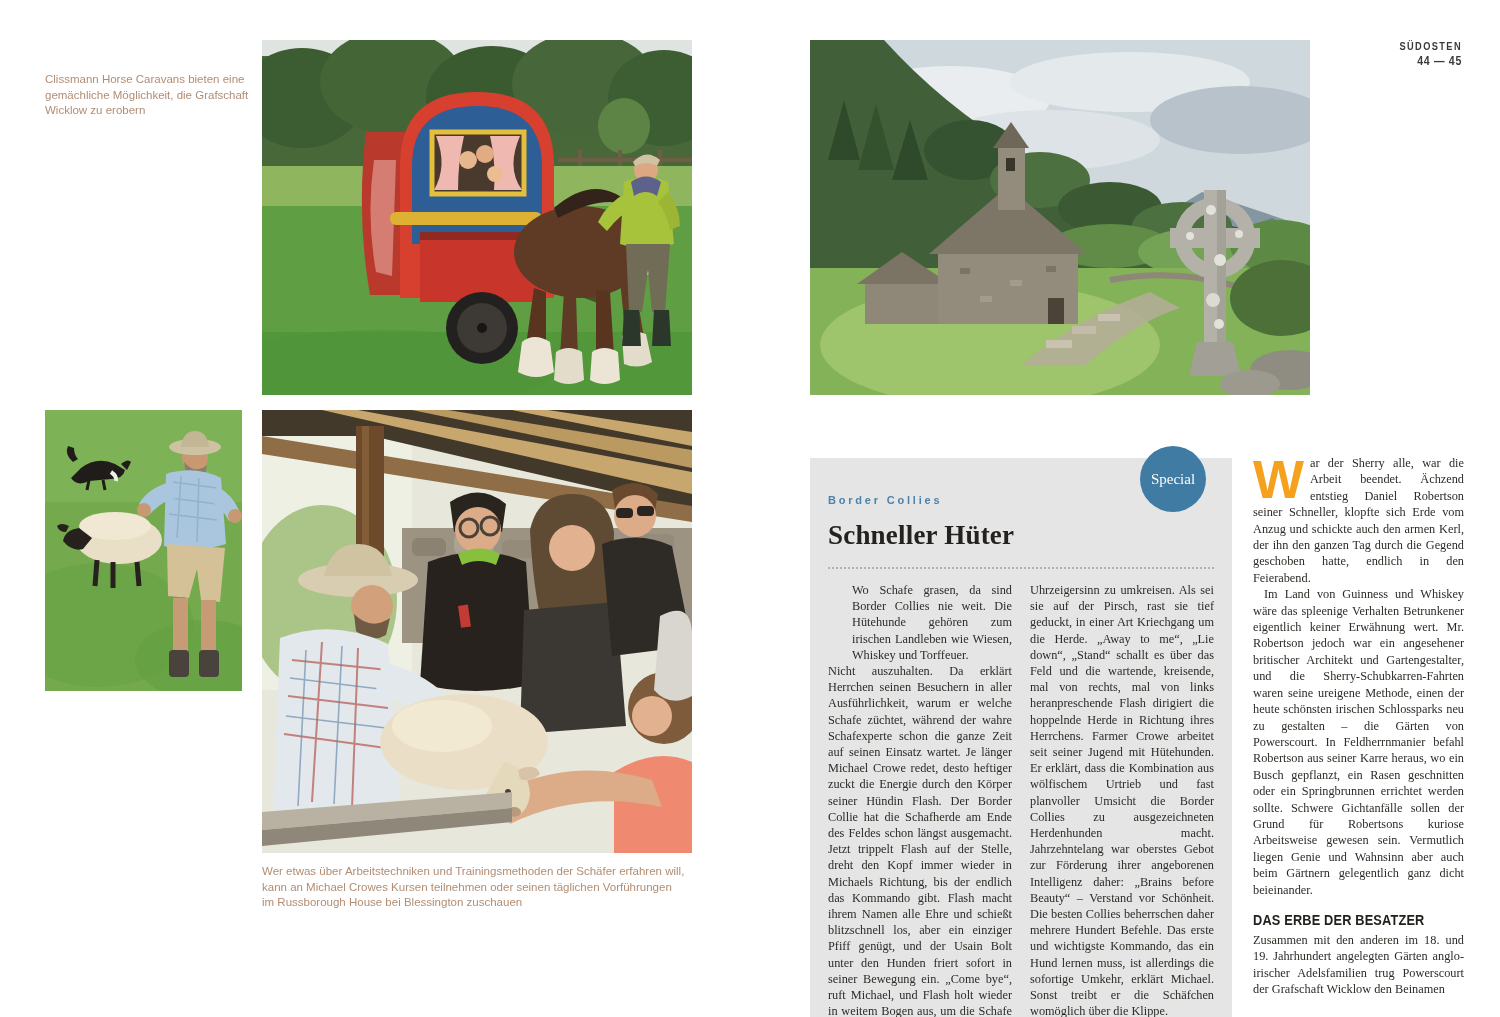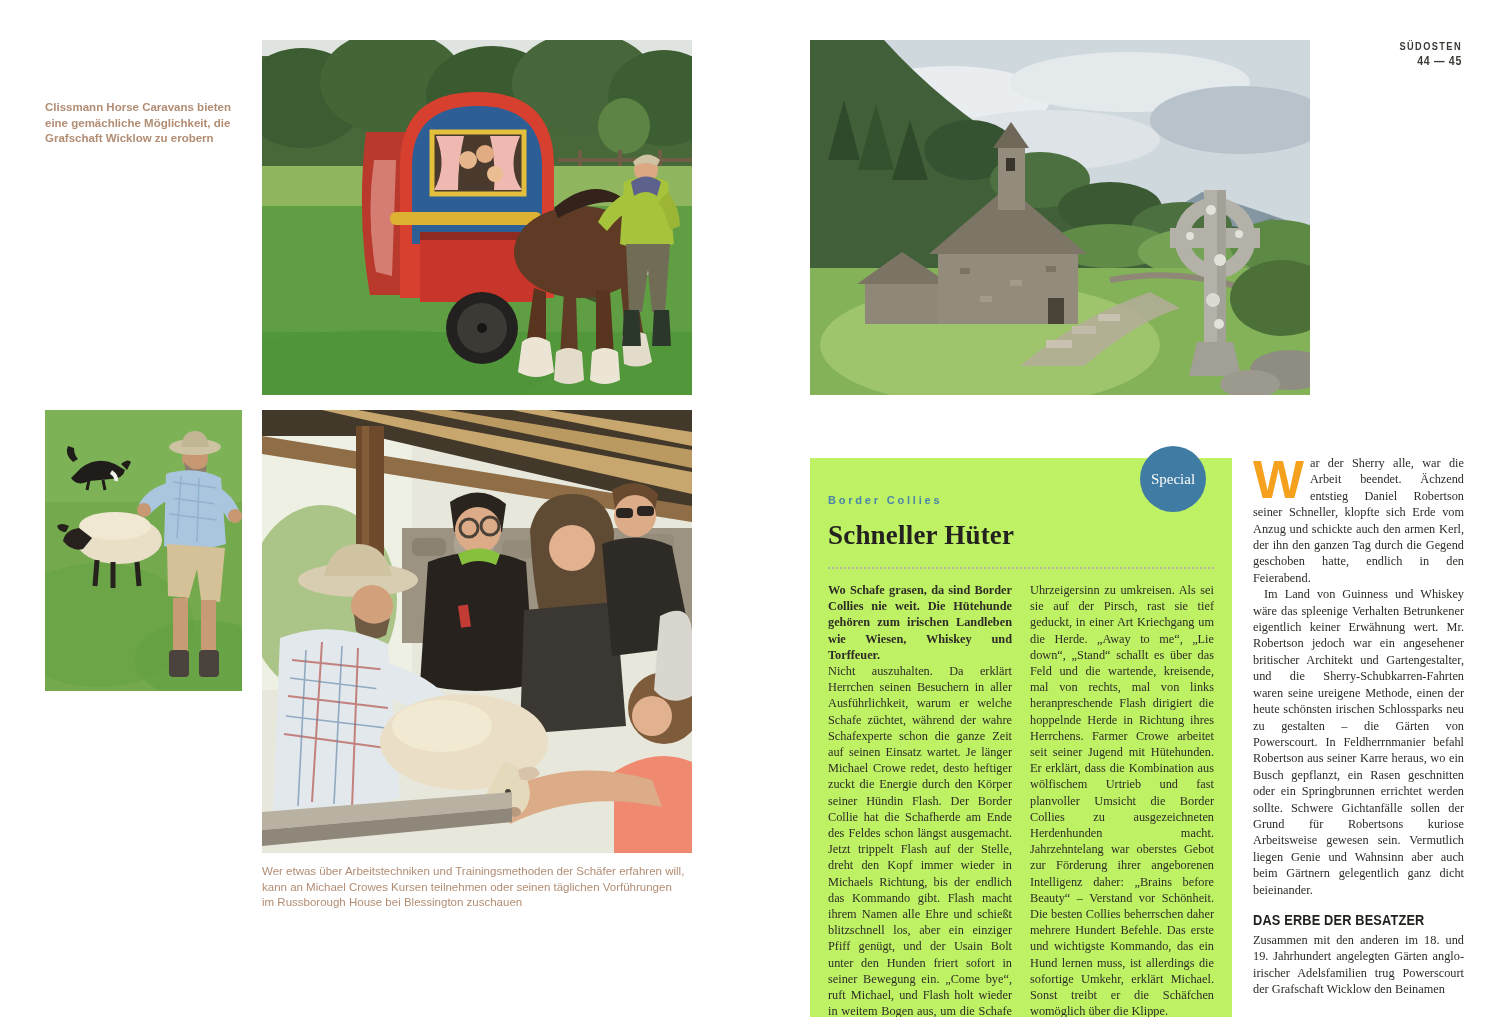--- a/index.html
+++ b/index.html
@@ -17,39 +17,39 @@
   
   .photo{position:absolute;overflow:hidden;}
   .photo svg{display:block;width:100%;height:100%;}
   #photo-caravan{left:262px;top:40px;width:430px;height:355px;}
   #photo-glendalough{left:810px;top:40px;width:500px;height:355px;}
   #photo-shepherd{left:45px;top:410px;width:197px;height:281px;}
   #photo-lamb{left:262px;top:410px;width:430px;height:443px;}
 
   
   .caption{position:absolute;color:#b28d73;font-size:11.5px;line-height:15.5px;}
-  #caption-caravan{left:45px;top:100px;width:205px;font-weight:bold;}
+  #caption-caravan{left:45px;top:72px;width:205px;}
   #caption-glendalough{left:810px;top:409px;width:445px;}
   #caption-shepherd{left:262px;top:864px;width:425px;}
 
   
-  .special-box{position:absolute;left:810px;top:458px;width:422px;height:559px;background:#bef264;
+  .special-box{position:absolute;left:810px;top:458px;width:422px;height:559px;background:#e5e5e5;
         box-sizing:border-box;padding:24px 18px 0 18px;}
   .kicker{color:#4c83aa;font-size:11px;font-weight:700;letter-spacing:2.8px;margin:12px 0 14px 0;}
   .headline{font-family:"Liberation Serif",serif;font-weight:700;color:#24221e;
         font-size:27px;letter-spacing:.2px;margin:0 0 16px 0;}
   .dotted-divider{border:0;border-top:2px dotted #b5b1a8;margin:0 0 13px 0;}
   .special-badge{position:absolute;left:330px;top:-12px;width:66px;height:66px;border-radius:50%;
         background:#3f7ba3;display:flex;align-items:center;justify-content:center;}
   .special-badge span{color:#fdfdfb;font-family:"Liberation Serif",serif;font-size:15px;}
   .article-cols{display:flex;gap:18px;}
   .article-cols .col{width:184px;}
   .body-serif{font-family:"Liberation Serif",serif;font-size:12.3px;line-height:16.2px;
         color:#2e2b26;text-align:justify;margin:0;hyphens:auto;}
-  .body-serif.lead{font-weight:700;}
+  .body-serif.lead{font-weight:400;margin-left:24px;}
 
   
   .main-article{position:absolute;left:1253px;top:455px;width:211px;}
   .main-article p{font-family:"Liberation Serif",serif;font-size:12.3px;line-height:16.4px;
         color:#2e2b26;text-align:justify;margin:0;hyphens:auto;}
   .main-article p.indent{text-indent:11px;}
   .dropcap{float:left;color:#f6a11e;font-family:"Liberation Sans",sans-serif;font-weight:700;
         font-size:54px;line-height:44px;padding:2px 6px 0 0;}
   .subhead{font-family:"Liberation Sans",sans-serif;font-weight:700;font-size:14.5px;color:#22201c;
         letter-spacing:.2px;margin:14px 0 4px 0;transform:scaleX(.88);transform-origin:left;}

